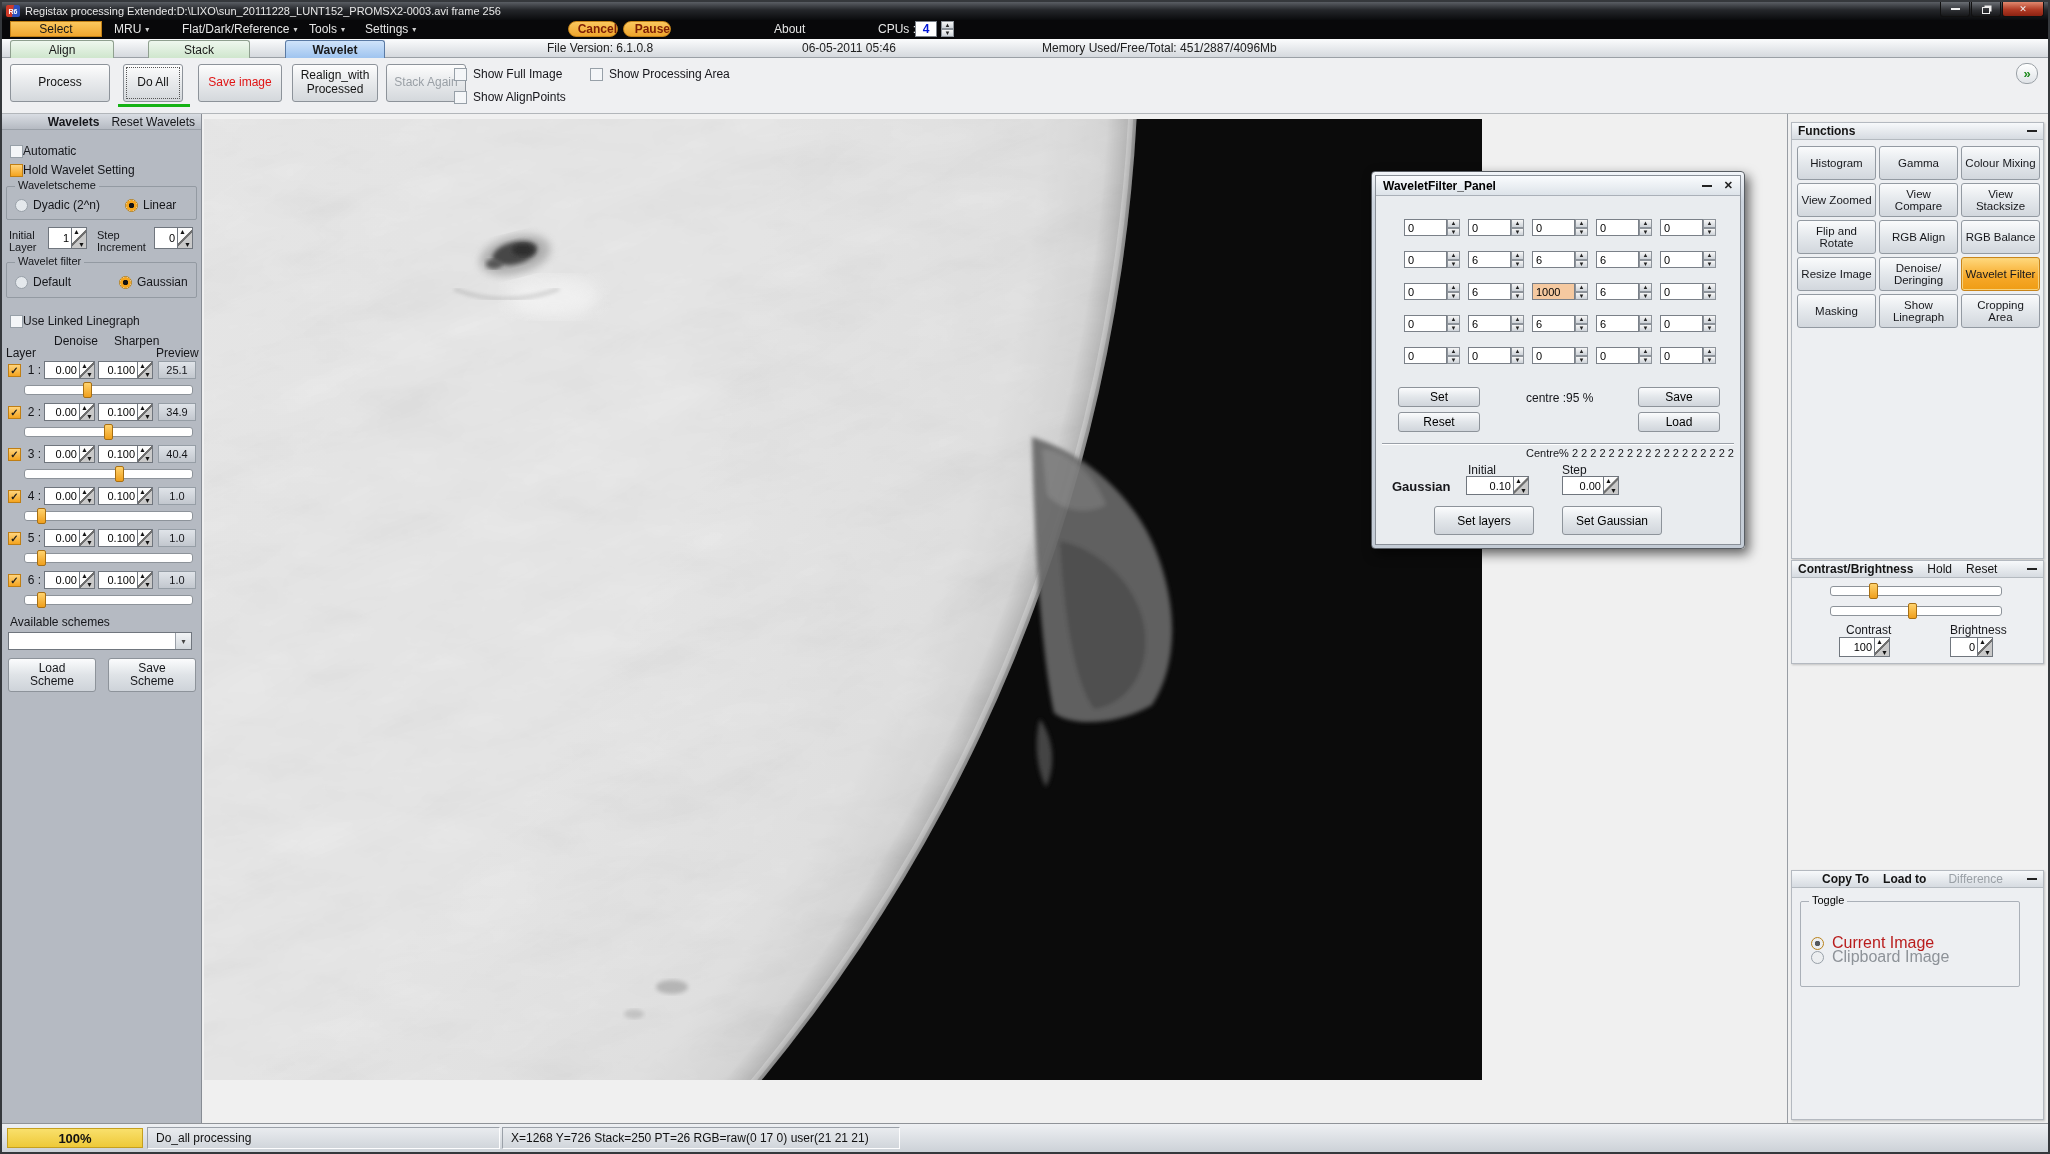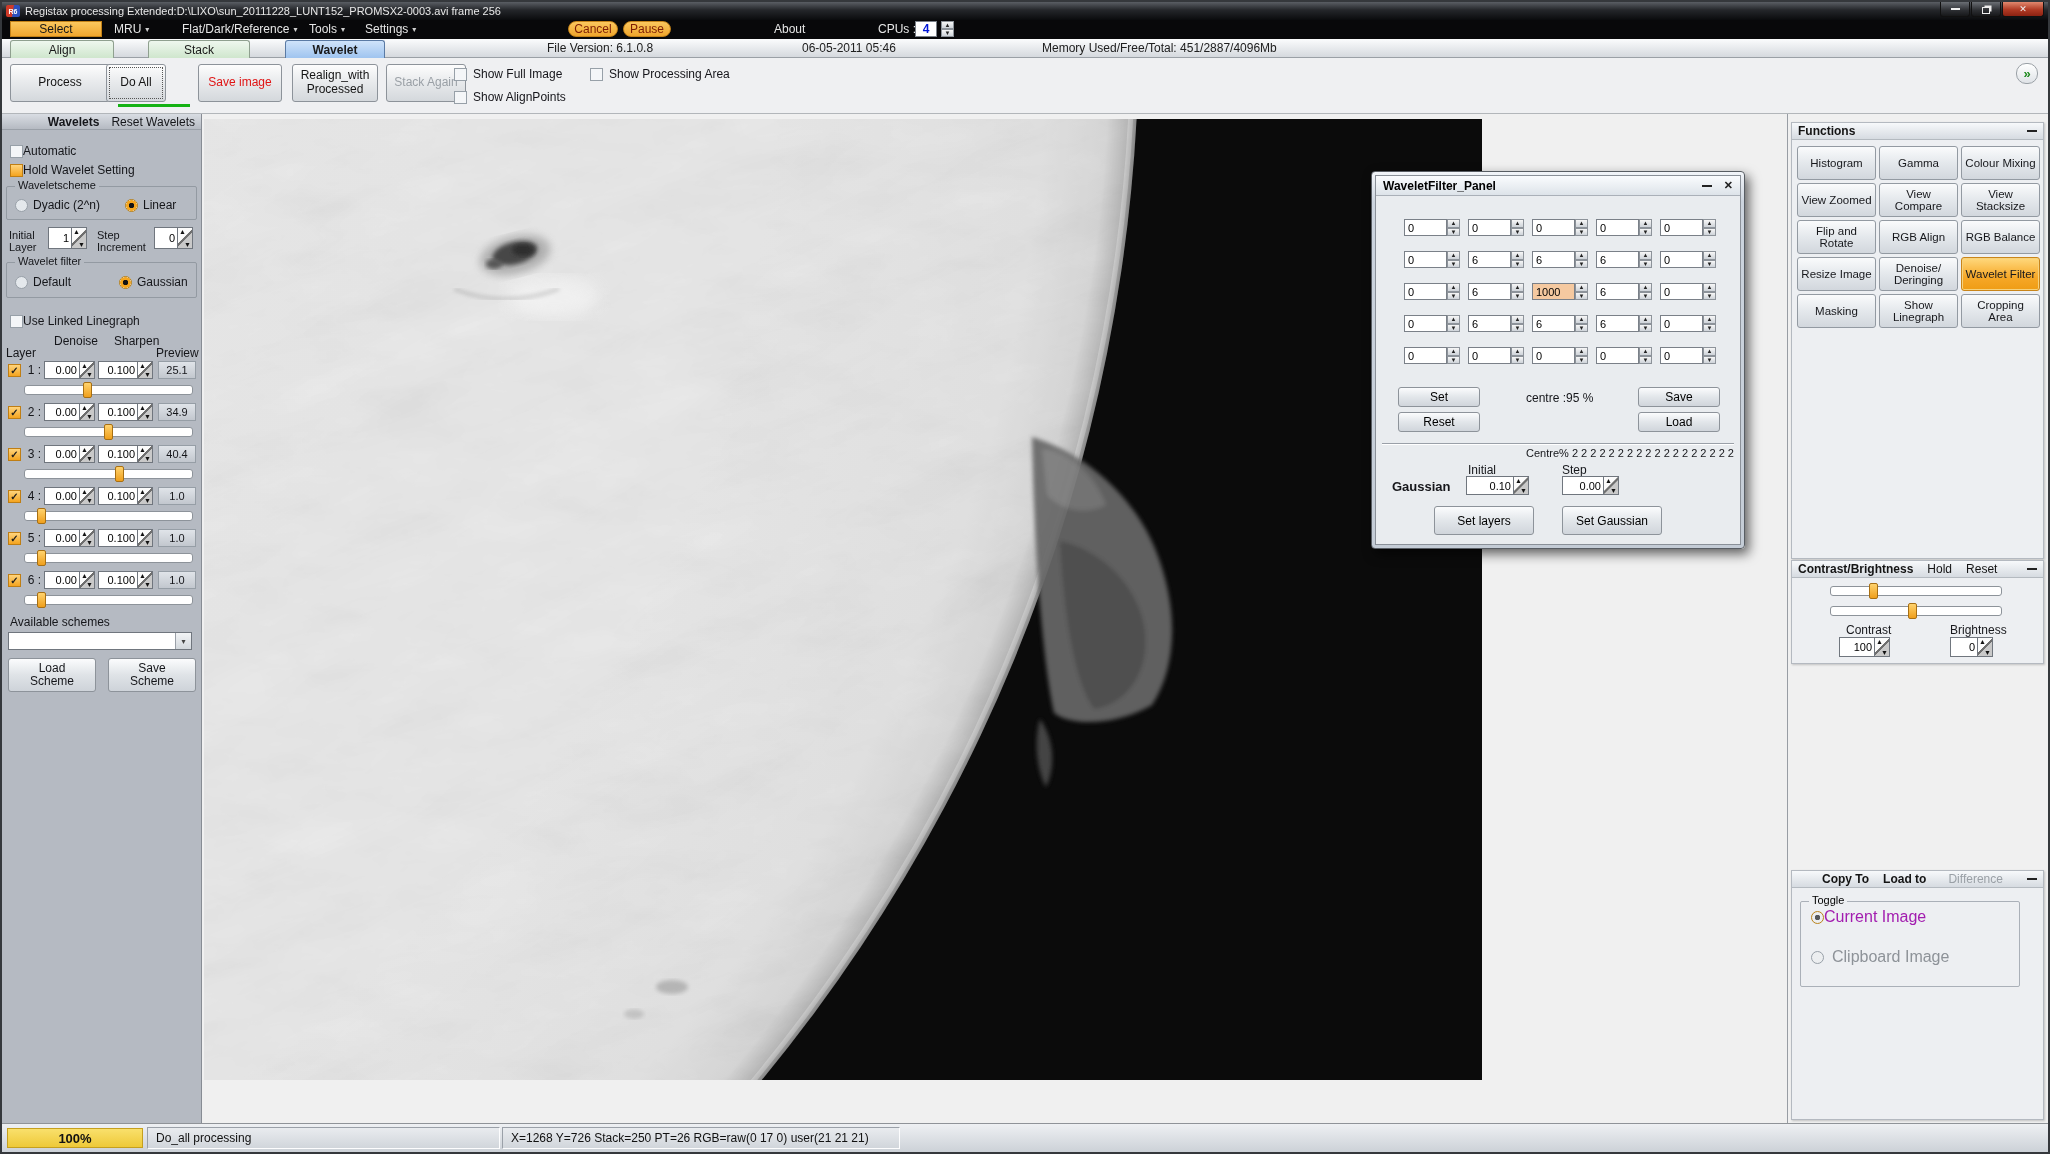--- a/index.html
+++ b/index.html
@@ -12,21 +12,21 @@
   .win-btns{position:absolute;right:4px;top:0;display:flex;gap:1px}
   .win-btn{width:30px;height:15px;border:1px solid #111;border-top:none;border-radius:0 0 3px 3px;background:linear-gradient(#6a6e74,#2c2e32 60%,#17181a);display:flex;align-items:center;justify-content:center;color:#eee;font-size:9px}
   .win-btn.close{width:42px;background:linear-gradient(#e2886e,#b03a24 55%,#8c2212)}
   .bar-icon{width:9px;height:2px;background:#eee;display:inline-block}
   .restore-icon{width:8px;height:7px;border:1px solid #eee;box-shadow:2px -2px 0 -0.5px #eee;display:inline-block;margin-top:2px}
 
   
   .menubar{height:19px;background:#08080a;position:relative;color:#e6e6e6;font-size:12px}
   .menubar .abs{position:absolute;top:1px;height:16px;display:flex;align-items:center;gap:4px}
   .menu-select{background:linear-gradient(#fbc75e,#f0a62e);border:1px solid #c48218;border-radius:0;color:#161616;justify-content:center}
-  .mini-btn{background:linear-gradient(#fbc75e,#efa52c);border:1px solid #c48218;border-radius:8px;color:#7e1d04;justify-content:center;font-weight:normal}
+  .mini-btn{background:linear-gradient(#fbc75e,#efa52c);border:1px solid #c48218;border-radius:8px;color:#7e1d04;justify-content:flex-end;font-weight:bold}
   .caret{font-size:8px;color:#cfcfcf}
   .cpu-wrap{display:flex;align-items:stretch;height:16px}
   .cpu-field{width:22px;background:#fff;border:1px solid #7a8088;color:#0016d8;font-weight:bold;font-size:12px;display:flex;align-items:center;justify-content:center}
 
   
   .tabbar{height:19px;background:linear-gradient(#fbfcfd,#d5d9de);border-bottom:1px solid #9aa0a6;position:relative;font-size:12px;color:#1a1a1a}
   .tab{position:absolute;top:1px;height:18px;display:flex;align-items:center;justify-content:center;border:1px solid #8fa08f;border-bottom:none;border-radius:3px 3px 0 0;background:linear-gradient(#eef7ee,#cfe6cd)}
   .tab.active{background:linear-gradient(#cfe3fa,#9fc4ef);border-color:#5a7aa4;font-weight:bold}
   .tabbar .txt{position:absolute;top:2px;font-size:12px;color:#202020}
 
@@ -187,21 +187,21 @@
       </div>
     <span class="txt" style="left:545px">File Version: 6.1.0.8</span>
     <span class="txt" style="left:800px">06-05-2011 05:46</span>
     <span class="txt" style="left:1040px">Memory Used/Free/Total: 451/2887/4096Mb</span>
   </div>
 
   <div class="toolbar">
     <div class="tbtn" style="left:8px;width:100px">
         <span>Process</span>
       </div>
-    <div class="tbtn focus" style="left:104px;width:60px">
+    <div class="tbtn focus" style="left:121px;width:60px">
         <span>Do All</span>
       </div>
     <div class="green-underline" style="left:116px;width:72px"></div>
     <div class="tbtn red" style="left:196px;width:84px">
         <span>Save image</span>
       </div>
     <div class="tbtn" style="left:290px;width:86px">
         <span>Realign_with Processed</span>
       </div>
     <div class="tbtn dis" style="left:384px;width:80px">
@@ -554,21 +554,21 @@
 
       <div class="panel" style="top:756px;height:250px">
         <div class="phead" style="gap:0">
           <b style="margin-left:24px">Copy To</b>
           <b style="margin-left:14px">Load to</b>
           <span class="gray-txt" style="margin-left:22px">Difference</span>
           <span class="minus-icon"></span>
         </div>
         <div class="gbox" style="left:8px;top:30px;width:220px;height:86px;border-color:#aab0b8">
           <span class="glabel" style="background:#edeff2">Toggle</span>
-          <div class="srow" style="left:10px;top:6px;color:#a21caf">
+          <div class="srow" style="left:10px;top:32px;gap:8px;color:#b91c1c">
             <span class="radio gray sel"></span>
               <span>Current Image</span>
           </div>
           <div class="srow" style="left:10px;top:46px;gap:8px;color:#8d9298">
             <span class="radio gray"></span>
               <span>Clipboard Image</span>
           </div>
         </div>
       </div>
     </div>

